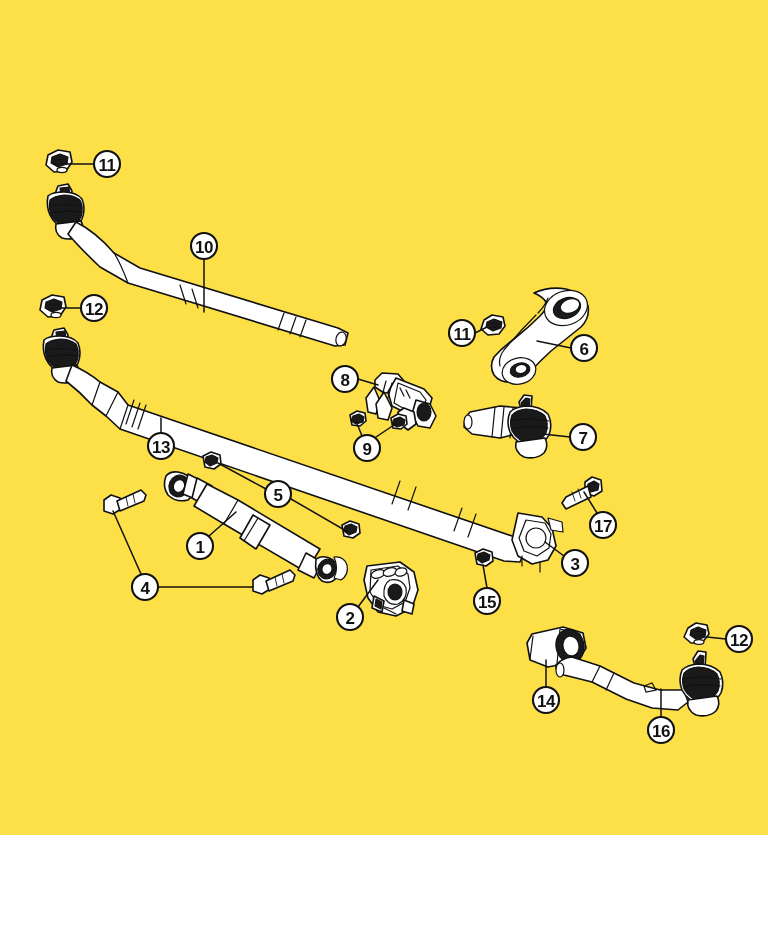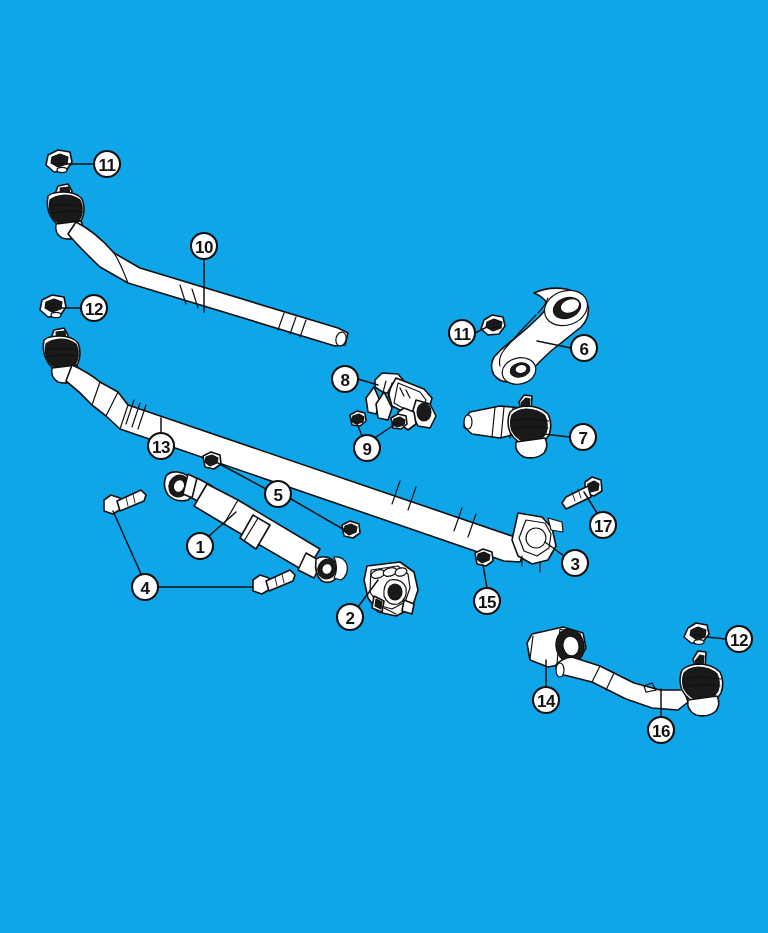--- a/index.html
+++ b/index.html
@@ -7,22 +7,22 @@
     margin: 0;
     padding: 0;
     background: #ffffff;
   }
   body {
     font-family: "Liberation Sans", sans-serif;
   }
   #diagram-root {
     position: relative;
     width: 768px;
-    height: 933px;
-    background: #0ea5e9;
+    height: 835px;
+    background: #fde047;
     overflow: hidden;
   }
   #diagram-svg {
     position: absolute;
     left: 0;
     top: 0;
     width: 768px;
     height: 933px;
     display: block;
   }

